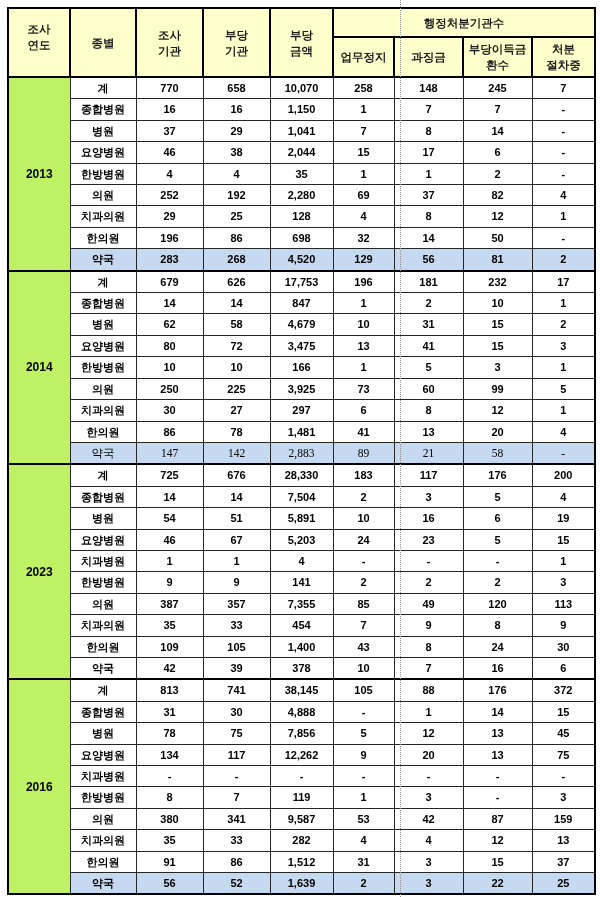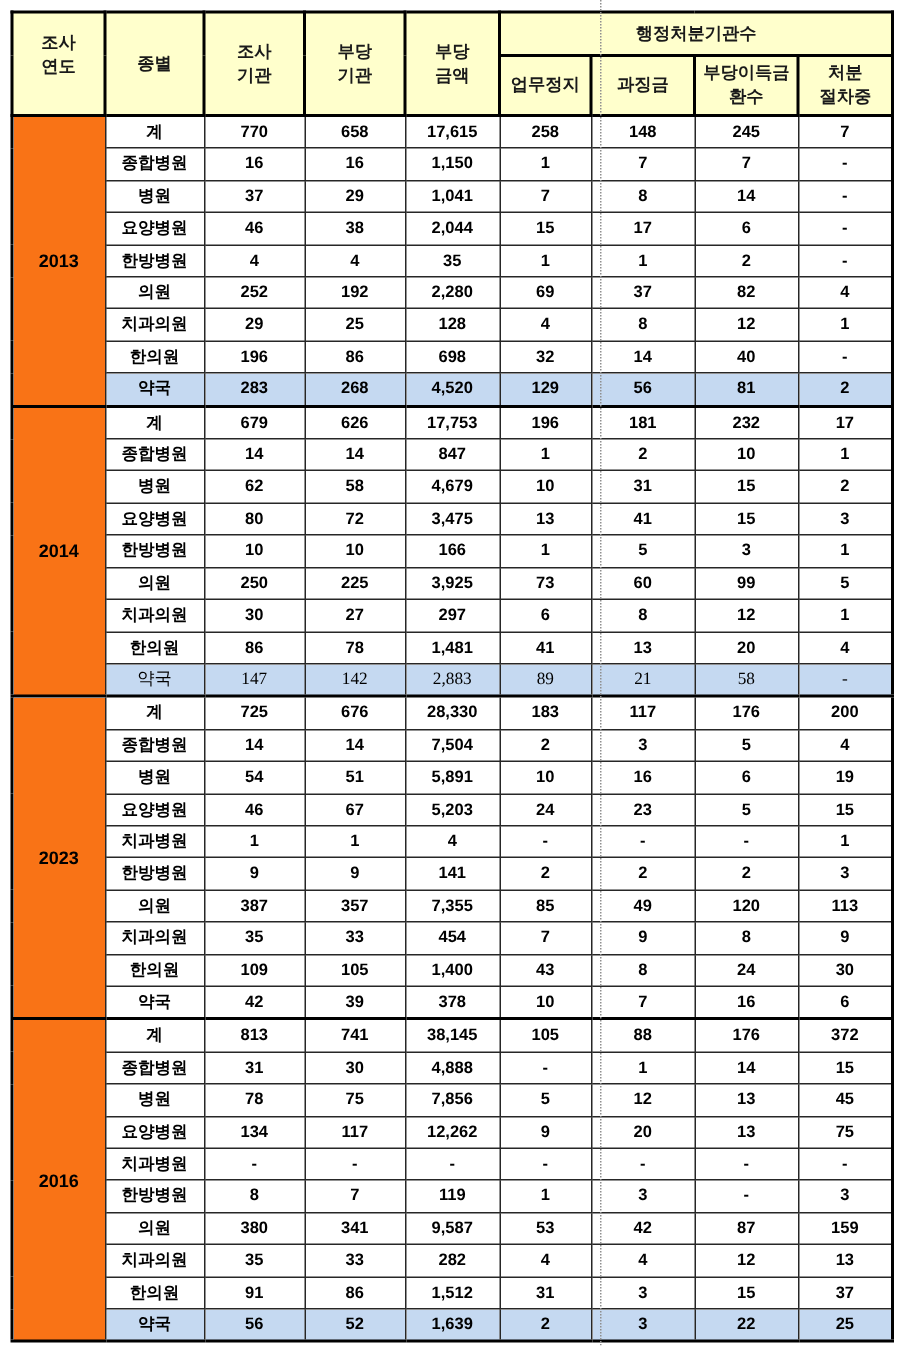--- a/index.html
+++ b/index.html
@@ -45,21 +45,21 @@
     height: 20.4px;
     line-height: 20.4px;
     padding: 0;
     background: #ffffff;
     white-space: nowrap;
     overflow: hidden;
   }
   td.year-cell {
     font-size: 12px;
     border-bottom: 2.5px solid #000000;
-    background: #f97316;
+    background: #bef264;
   }
   tr.group-end td { border-bottom: 2.5px solid #000000; }
   tr.highlight td { background: var(--highlight-bg, #C5D9F1); }
   tr.alt td { 
     font-family: "Liberation Serif", serif;
     font-weight: 400;
     font-size: 11.5px;
   }
   .page-break-line {
     position: absolute;
@@ -110,21 +110,21 @@
         <th>처분
 절차중</th>
       </tr>
     </thead>
     <tbody>
         <tr>
           <td rowspan="9" class="year-cell">2013</td>
           <td>계</td>
           <td>770</td>
           <td>658</td>
-          <td>17,615</td>
+          <td>10,070</td>
           <td>258</td>
           <td>148</td>
           <td>245</td>
           <td>7</td>
         </tr>
         <tr>
           <td>종합병원</td>
           <td>16</td>
           <td>16</td>
           <td>1,150</td>
@@ -183,21 +183,21 @@
           <td>12</td>
           <td>1</td>
         </tr>
         <tr>
           <td>한의원</td>
           <td>196</td>
           <td>86</td>
           <td>698</td>
           <td>32</td>
           <td>14</td>
-          <td>40</td>
+          <td>50</td>
           <td>-</td>
         </tr>
         <tr class="highlight group-end">
           <td>약국</td>
           <td>283</td>
           <td>268</td>
           <td>4,520</td>
           <td>129</td>
           <td>56</td>
           <td>81</td>

